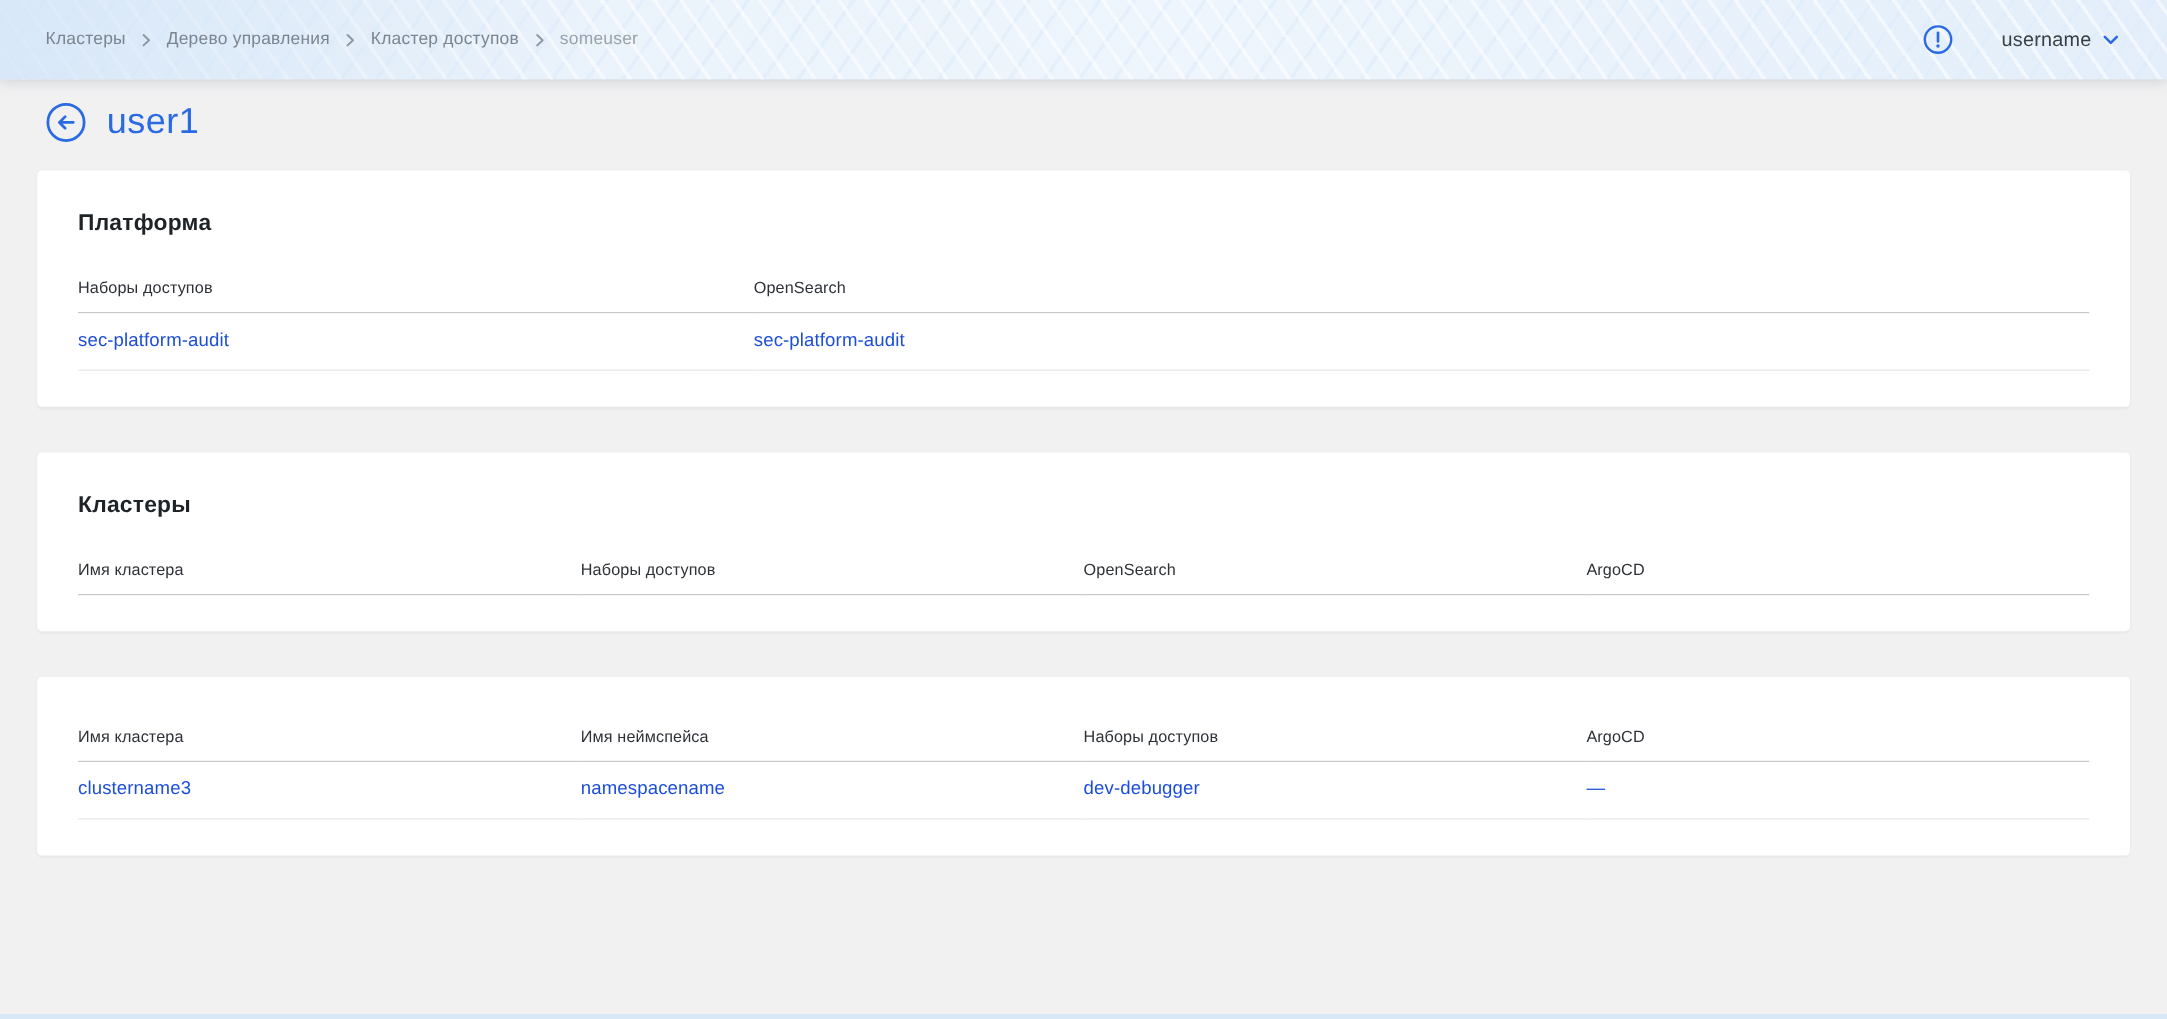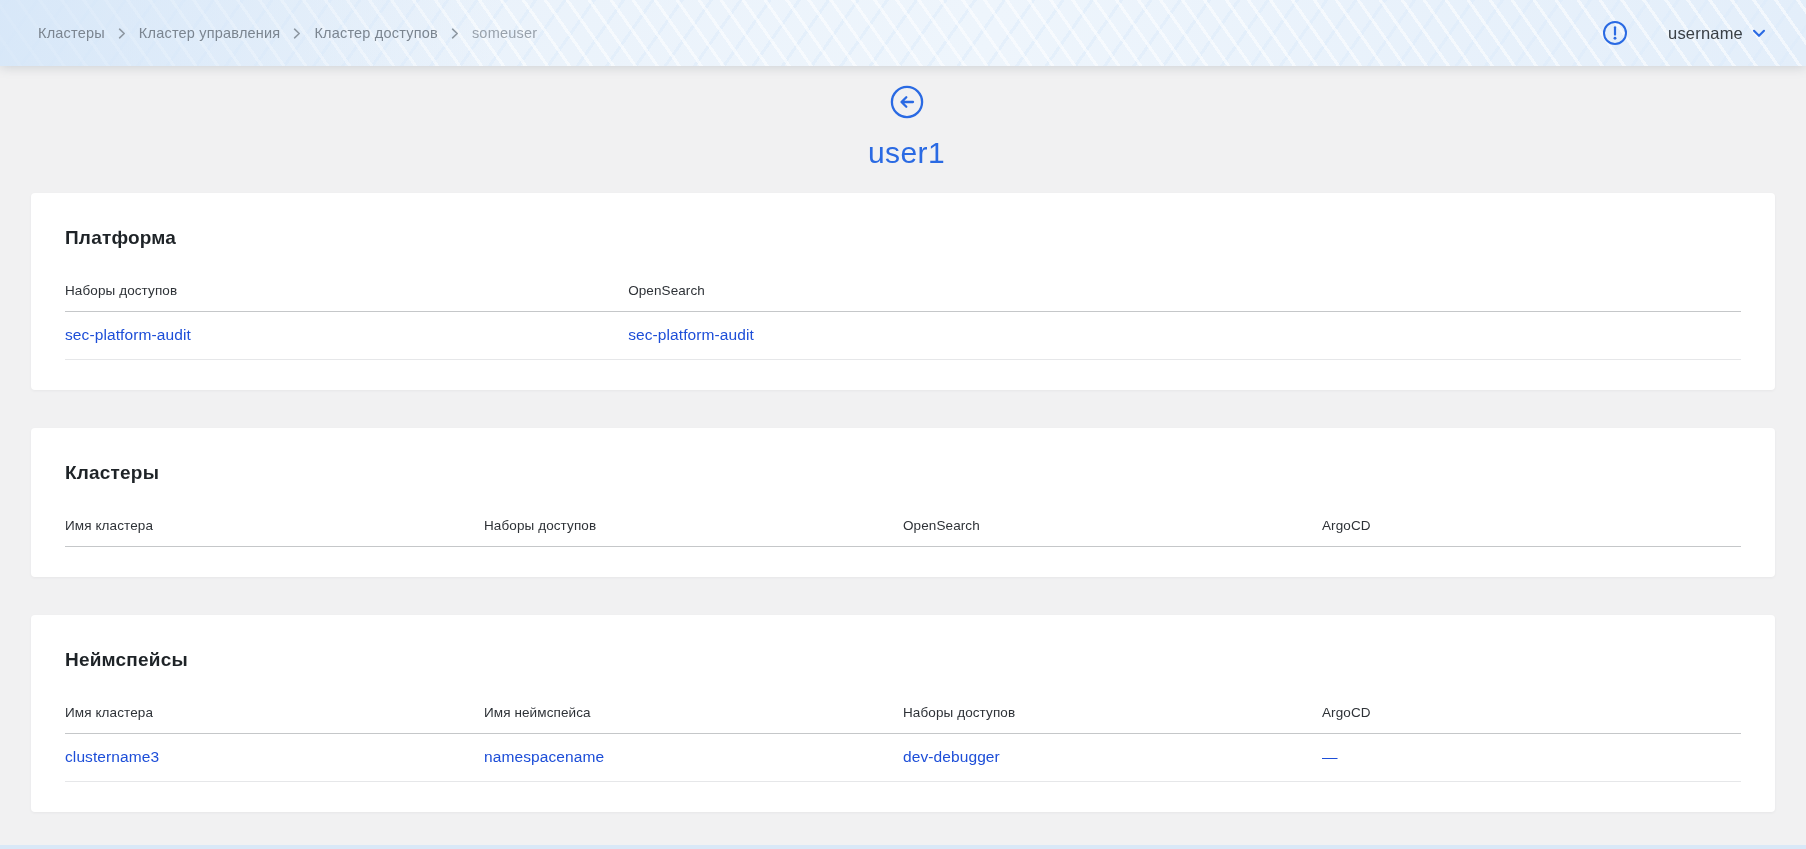--- a/index.html
+++ b/index.html
@@ -30,21 +30,21 @@
   .crumb.current { color:#99a2ac; cursor:default; }
   .sep { display:flex; align-items:center; }
 
   .topbar-right { display:flex; align-items:center; gap:40px; }
   .icon-btn { background:none; border:none; cursor:pointer; display:flex; align-items:center; padding:0; }
   .user-menu { display:flex; align-items:center; gap:9px; cursor:pointer; background:none; border:none; }
   .user-name { font-size:16.5px; color:#3a4046; letter-spacing:.2px; }
 
   
   .main { padding:0 31px; }
-  .title-row { display:flex; align-items:center; gap:17px; padding:19px 0 23px; margin-left:7px;flex-direction:column; }
+  .title-row { display:flex; align-items:center; gap:17px; padding:19px 0 23px; margin-left:7px; }
   .back-btn { background:none; border:none; cursor:pointer; display:flex; padding:0; }
   .page-title { font-size:30px; font-weight:500; color:#2a6ae3; letter-spacing:.4px; }
 
   .card {
     background:#ffffff;
     border-radius:4px;
     padding:30px 34px 30px;
     margin-bottom:38px;
     box-shadow:0 1px 3px rgba(30,40,60,0.05);
   }
@@ -66,21 +66,21 @@
 <body>
 
 <header class="topbar">
   <nav class="breadcrumb">
     <span class="crumb">Кластеры</span>
     <span class="sep">
       <svg width="8" height="13" viewBox="0 0 8 13">
           <path d="M1.6 2.2 L6.2 6.5 L1.6 10.8" fill="none" stroke="#8d97a1" stroke-width="1.6" stroke-linecap="round" stroke-linejoin="round"></path>
         </svg>
     </span>
-    <span class="crumb">Кластер управления</span>
+    <span class="crumb">Дерево управления</span>
     <span class="sep">
       <svg width="8" height="13" viewBox="0 0 8 13">
           <path d="M1.6 2.2 L6.2 6.5 L1.6 10.8" fill="none" stroke="#8d97a1" stroke-width="1.6" stroke-linecap="round" stroke-linejoin="round"></path>
         </svg>
     </span>
     <span class="crumb">Кластер доступов</span>
     <span class="sep">
       <svg width="8" height="13" viewBox="0 0 8 13">
           <path d="M1.6 2.2 L6.2 6.5 L1.6 10.8" fill="none" stroke="#8d97a1" stroke-width="1.6" stroke-linecap="round" stroke-linejoin="round"></path>
         </svg>
@@ -160,21 +160,20 @@
           <th>OpenSearch</th>
           <th>ArgoCD</th>
         </tr>
       </thead>
       <tbody>
       </tbody>
     </table>
   </section>
 
   <section class="card">
-    <h2>Неймспейсы</h2>
     <table>
       <colgroup>
           <col style="width:25%">
           <col style="width:25%">
           <col style="width:25%">
           <col style="width:25%">
         </colgroup>
       <thead>
         <tr>
           <th>Имя кластера</th>

